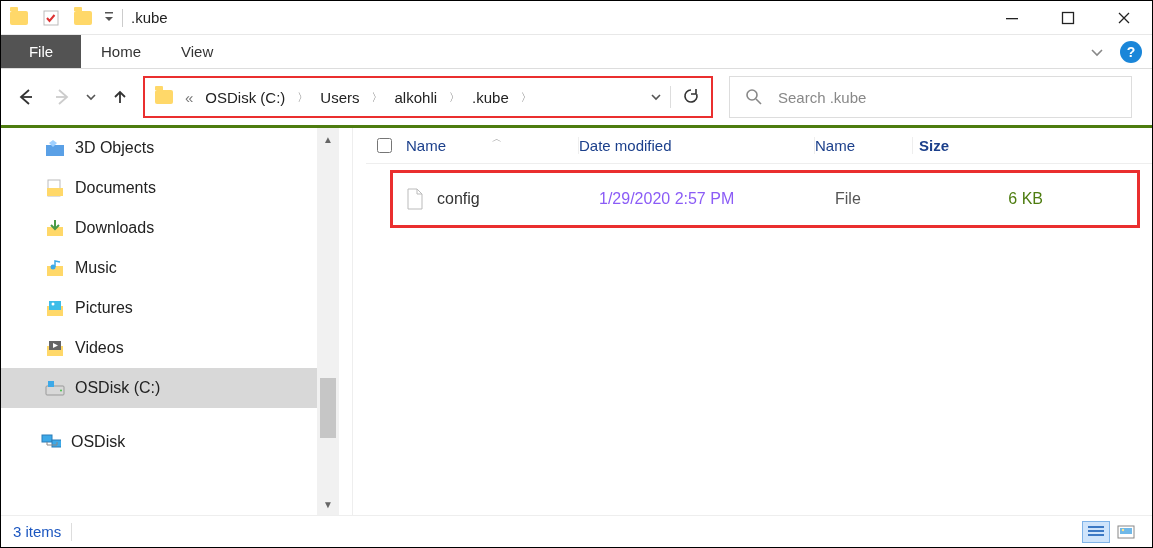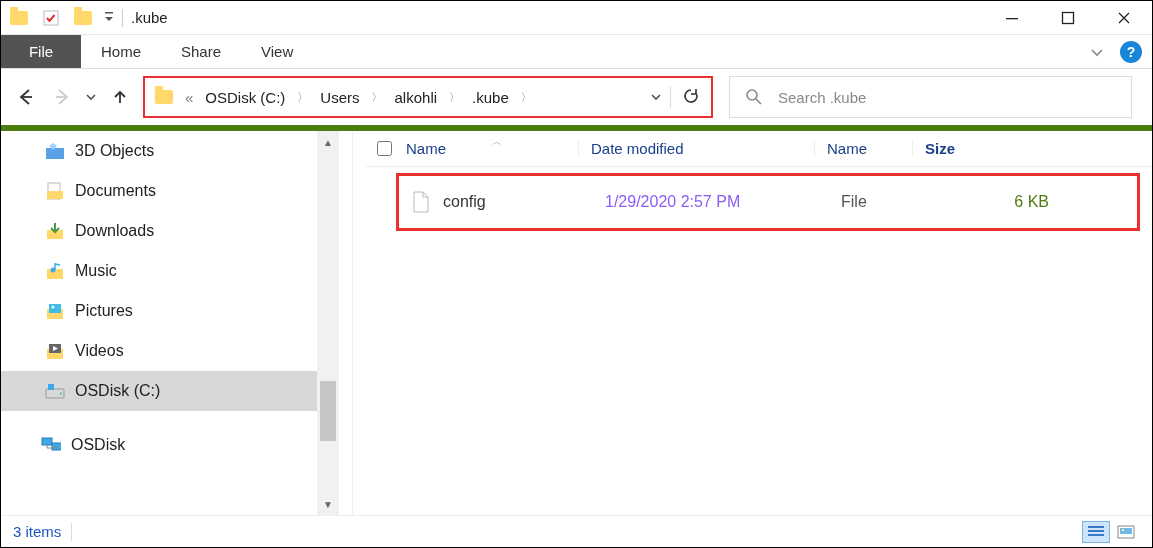--- a/index.html
+++ b/index.html
@@ -101,21 +101,21 @@
     padding:0 14px;
     color:#888;
     font-size:15px;
     gap:14px;
   }
 
   
   .main {
     display:flex;
     height: calc(100% - 34px - 34px - 56px - 32px);
-    border-top:6px solid #4d7c0f;
+    border-top:3px solid #4d7c0f;
     gap:13px;
   }
   .tree {
     width: 338px;
     position:relative;
     overflow:hidden;
   }
   .tree-inner { width: calc(100% - 22px); height:100%; }
   .tree-scroll {
     position:absolute; right:0; top:0; bottom:0; width:22px;
@@ -148,24 +148,24 @@
     border-bottom:1px solid #eee;
     color:#1b3f8b; font-size:15px;
     position:relative;
   }
   .cols .cbcol { width:36px; display:flex; align-items:center; justify-content:center; }
   .cols .cname { width:176px; padding-left:4px; position:relative; }
   .cols .cname .sort { position:absolute; top:-5px; left:90px; color:#888; font-size:10px; }
   .cols .cdate { width:236px; }
   .cols .ctype { width:98px; }
   .cols .csize { padding-left:6px;font-weight:bold; }
-  .cols .colborder { border-left:1px solid #eee; padding-left:12px; }
+  .cols .colborder { border-left:1px solid #eee; }
 
   .filerow-wrap {
-    margin:6px 12px 0 30px;
+    margin:6px 12px 0 24px;
     border: 3px solid #ea2f2f;
     padding: 6px 0;
   }
   .filerow {
     height:40px; display:flex; align-items:center;
     font-size:16px; color:#333;
   }
   .filerow .ficon { width:44px; display:flex; justify-content:center; }
   .filerow .fname { width:162px; }
   .filerow .fdate { width:236px; color:#8b5cf6; }
@@ -238,21 +238,20 @@
       <svg width="14" height="14">
           <path d="M2 2 L12 12 M12 2 L2 12" stroke="#222" stroke-width="1.3"></path>
         </svg>
     </div>
   </div>
 </div>
 
 <div class="ribbon">
   <div class="file-tab">File</div>
   <div class="tab">Home</div>
-  <div class="tab">Share</div>
   <div class="tab">View</div>
   <div class="spacer"></div>
   <div class="chev">
     <svg width="14" height="14">
         <path d="M2 5 l5 5 5-5" stroke="#888" stroke-width="1.6" fill="none"></path>
       </svg>
   </div>
   <div class="help">?</div>
 </div>
 

